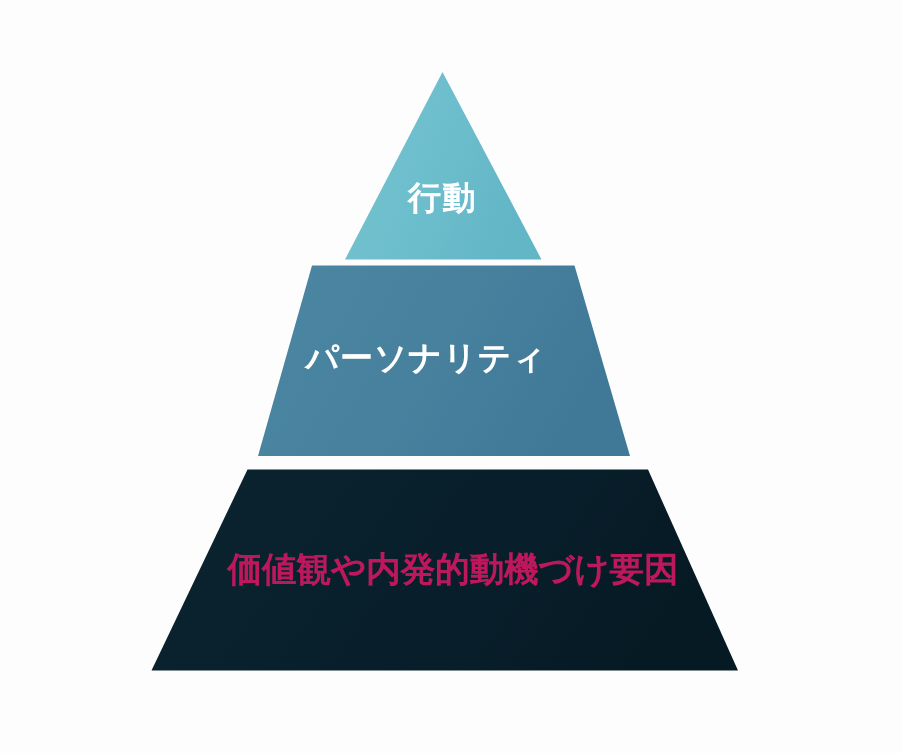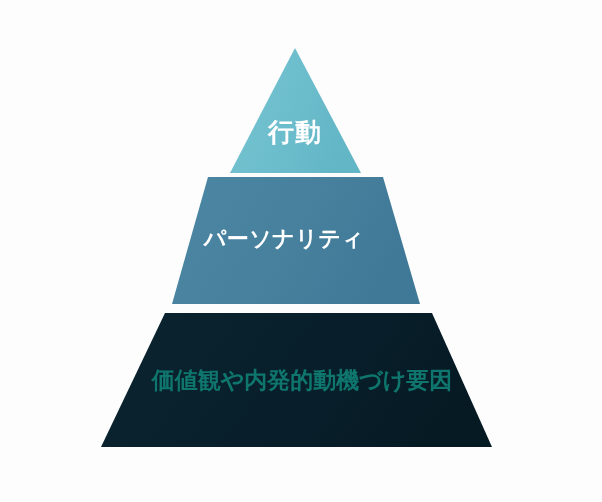--- a/index.html
+++ b/index.html
@@ -36,21 +36,21 @@
     white-space: nowrap;
     letter-spacing: 0.5px;
     line-height: 1;
     transform: translate(-50%, -50%);
     pointer-events: none;
     text-rendering: geometricPrecision;
   }
   #label-tier-1 {
     left: 295px;
     top: 133px;
-    font-size: 26px;
+    font-size: 22px;
     letter-spacing: 1px;
     text-align: center;
   }
   #label-tier-2 {
     left: 284px;
     top: 240px;
     font-size: 22px;
     letter-spacing: 0.5px;
   }
   #label-tier-3 {
@@ -90,15 +90,15 @@
     <polygon id="tier-2-shape" points="208,177 383,177 420,304 172,304" fill="url(#grad-tier-2)"></polygon>
 
     <polygon id="tier-3-shape" points="165,313 432,313 492,447 101,447" fill="url(#grad-tier-3)"></polygon>
 
   </svg>
 
   <div class="tier-label" id="label-tier-1" style="color: rgb(255, 255, 255);">行動</div>
 
   <div class="tier-label" id="label-tier-2" style="color: rgb(255, 255, 255);">パーソナリティ</div>
 
-  <div class="tier-label" id="label-tier-3" style="color: #0f766e;">価値観や内発的動機づけ要因</div>
+  <div class="tier-label" id="label-tier-3" style="color: #be185d;">価値観や内発的動機づけ要因</div>
 
 </div>
 
 </body></html>

